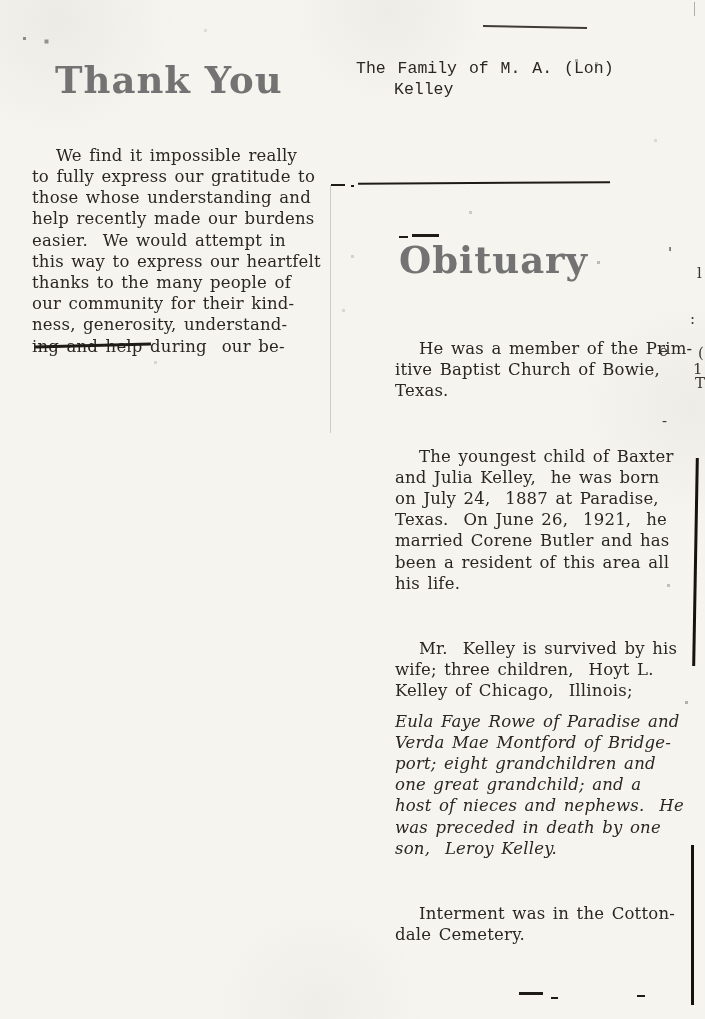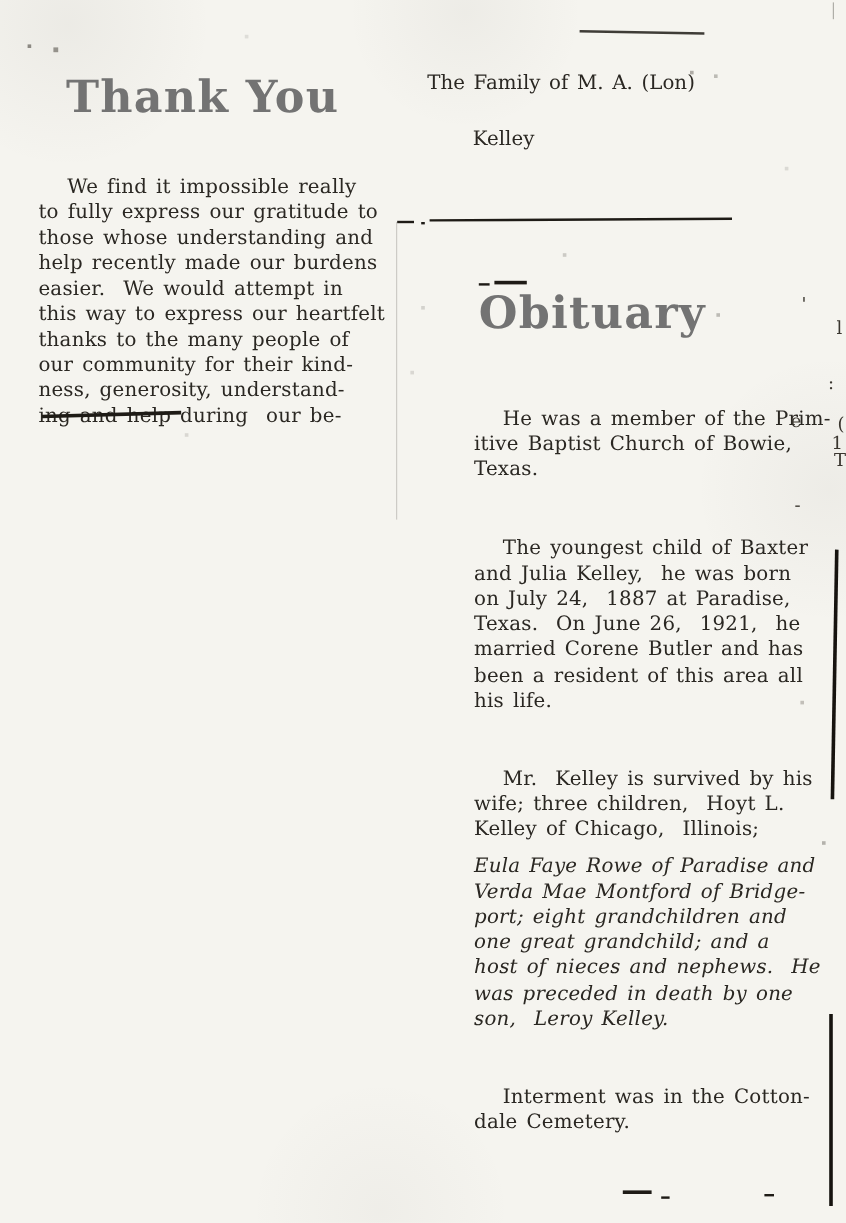--- a/index.html
+++ b/index.html
@@ -35,23 +35,23 @@
     font-size: 37px;
     font-weight: bold;
     line-height: 1.1;
     letter-spacing: 1px;
     color: #737373;
   }
   #thank-heading { margin-left: 23px; margin-bottom: 8px; }
 
   
   #family-note { position: absolute; left: 342px; top: 58px; width: 305px; }
-  .sig-line { margin: 0; font-size: 16.5px; line-height: 21.2px; word-spacing: 2px; color: #2a2722; }
+  .sig-line { margin: 0; font-size: 16.5px; line-height: 21.2px; word-spacing: 2px; color: #2a2722; font-family: Liberation Mono, monospace; }
   #sig1 { padding-left: 14px; }
-  #sig2 { padding-left: 52px; margin-top: 26px; }
+  #sig2 { padding-left: 52px; }
 
   
   #obit-heading { position: absolute; left: 399px; top: 240px; }
   #obit-body { position: absolute; left: 395px; top: 294px; width: 302px; }
   #obit-p6 { margin-top: 9px; font-style: italic; }
 
   
   .rule { position: absolute; background: #1e1b16; }
   #top-line        { left: 483px; top: 26px;  width: 104px; height: 2px; transform: rotate(1deg); opacity: .85; }
   #rule-left       { left: 35px;  top: 344px; width: 116px; height: 2.5px; transform: rotate(-1.6deg); }

